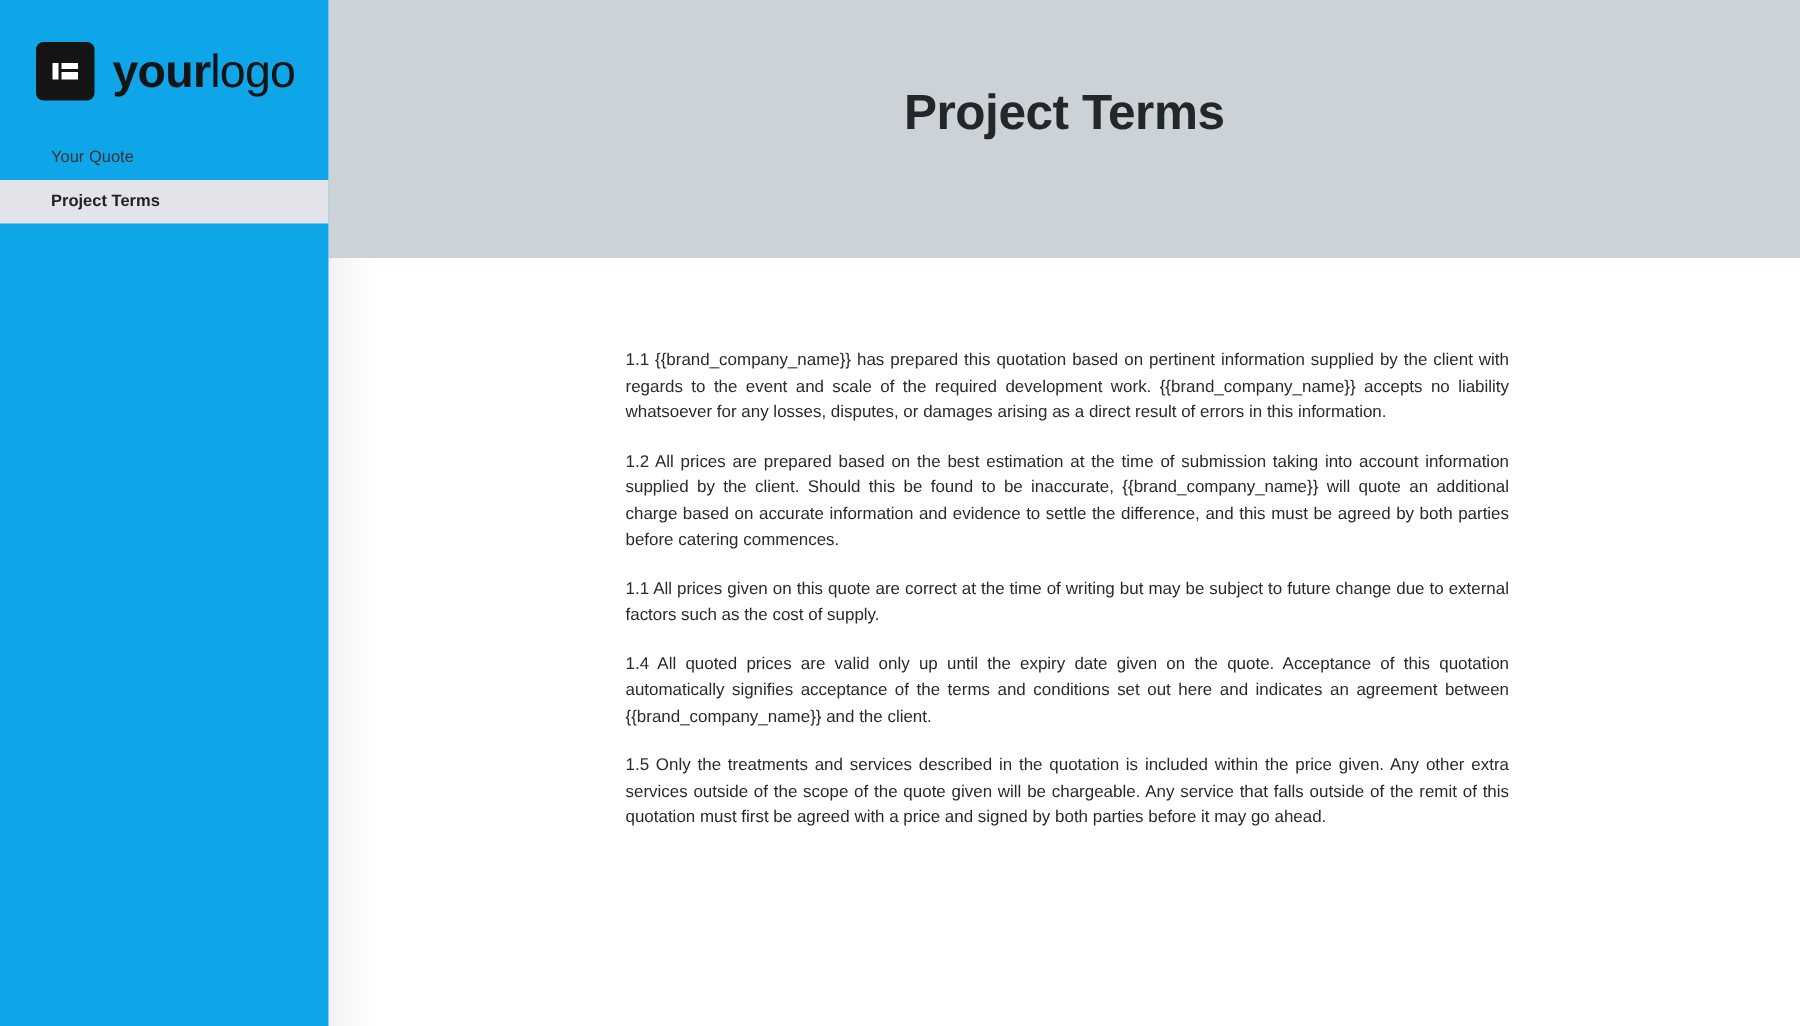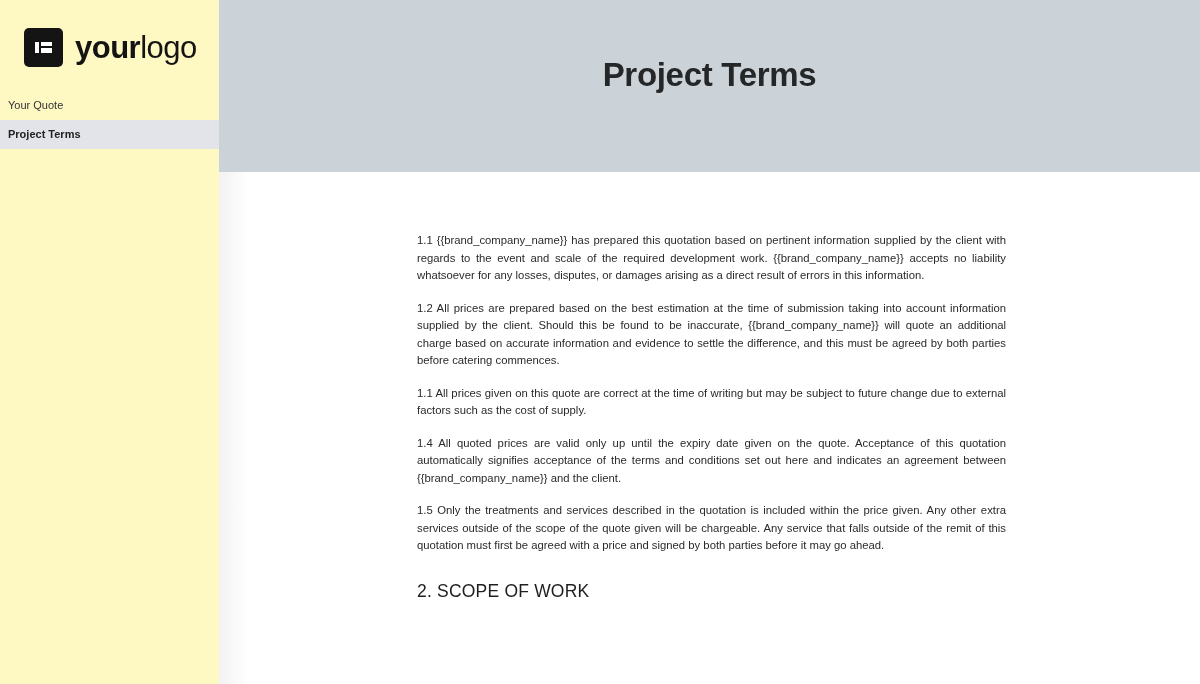--- a/index.html
+++ b/index.html
@@ -1,37 +1,37 @@
 <!DOCTYPE html>
 <html><head>
   <meta charset="utf-8">
   <style>
     * { box-sizing: border-box; margin: 0; padding: 0; }
     html, body { width: 1200px; height: 684px; overflow: hidden; background: #ffffff; }
     body { font-family: "Liberation Sans", sans-serif; color: #222; position: relative; }
 
     .sidebar {
       position: absolute; left: 0; top: 0; width: 219px; height: 684px;
-      background: #fef9c3; z-index: 2;
+      background: #0ea5e9; z-index: 2;
     }
     .logo { position: absolute; left: 24px; top: 28px; display: flex; align-items: center; }
     .logo-mark {
       width: 39px; height: 39px; background: #141414; border-radius: 5px;
       position: relative; margin-right: 12px;
     }
     .logo-mark .bar { position: absolute; left: 11px; top: 14px; width: 4px; height: 11px; background: #fff; }
     .logo-mark .blk1 { position: absolute; left: 17px; top: 14px; width: 11px; height: 4px; background: #fff; }
     .logo-mark .blk2 { position: absolute; left: 17px; top: 20px; width: 11px; height: 5px; background: #fff; }
     .logo-text { font-size: 31px; letter-spacing: -0.5px; color: #141414; line-height: 1; }
     .logo-text .b { font-weight: 700; }
     .logo-text .n { font-weight: 400; }
 
     .nav { position: absolute; top: 91px; left: 0; width: 219px; }
     .nav-item {
-      height: 29px; line-height: 29px; padding-left: 8px; font-size: 11px;
+      height: 29px; line-height: 29px; padding-left: 34px; font-size: 11px;
       color: #333; cursor: pointer;
     }
     .nav-item.active { background: #e2e4ea; font-weight: 700; color: #222; }
 
     .shadow {
       position: absolute; left: 219px; top: 172px; width: 30px; height: 512px;
       background: linear-gradient(to right, rgba(0,0,0,0.05), rgba(0,0,0,0));
       z-index: 1;
     }
 
@@ -84,16 +84,13 @@
 </header>
 
 <main class="content">
   <section>
     <p class="para">1.1 {{brand_company_name}} has prepared this quotation based on pertinent information supplied by the client with regards to the event and scale of the required development work. {{brand_company_name}} accepts no liability whatsoever for any losses, disputes, or damages arising as a direct result of errors in this information.</p>
     <p class="para">1.2 All prices are prepared based on the best estimation at the time of submission taking into account information supplied by the client.  Should this be found to be inaccurate, {{brand_company_name}} will quote an additional charge based on accurate information and evidence to settle the difference, and this must be agreed by both parties before catering commences.</p>
     <p class="para">1.1 All prices given on this quote are correct at the time of writing but may be subject to future change due to external factors such as the cost of supply.</p>
     <p class="para">1.4 All quoted prices are valid only up until the expiry date given on the quote. Acceptance of this quotation automatically signifies acceptance of the terms and conditions set out here and indicates an agreement between {{brand_company_name}} and the client.</p>
     <p class="para">1.5 Only the treatments and services described in the quotation is included within the price given. Any other extra services outside of the scope of the quote given will be chargeable.  Any service that falls outside of the remit of this quotation must first be agreed with a price and signed by both parties before it may go ahead.</p>
   </section>
-  <section class="section-2">
-    <h2 class="section-heading">2. SCOPE OF WORK</h2>
-  </section>
 </main>
 
 </body></html>

